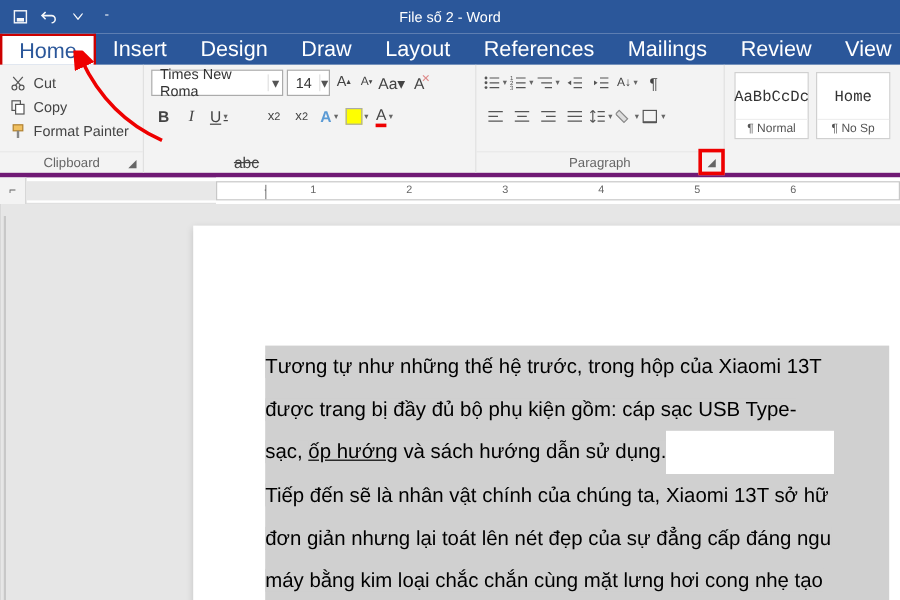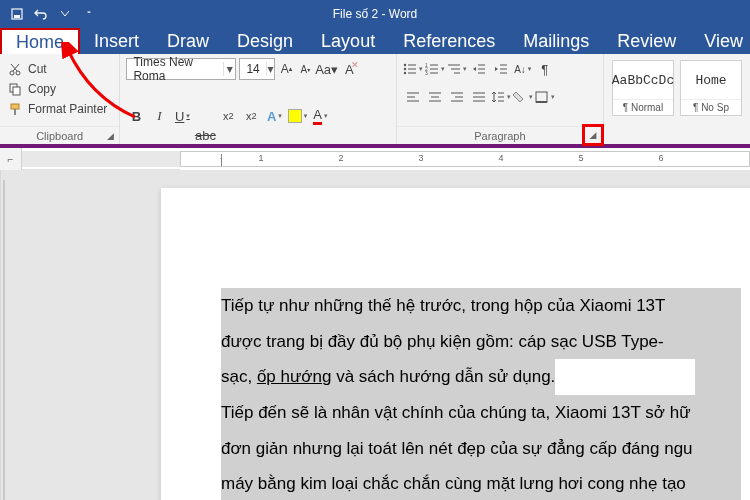--- a/index.html
+++ b/index.html
@@ -19,21 +19,21 @@
 .group { border-right: 1px solid #e0e0e0; display: flex; flex-direction: column; position: relative; }
 .group-body { flex: 1; padding: 4px 6px; display: flex; }
 .group-label { height: 18px; line-height: 18px; text-align: center; font-size: 11px; color: #666; border-top: 1px solid #e8e8e8; padding: 0 4px; position: relative; }
 .group-launcher { position: absolute; right: 2px; bottom: 1px; width: 14px; height: 14px; display: flex; align-items: center; justify-content: center; color: #666; font-size: 9px; cursor: pointer; }
 .group-launcher.highlighted { border: 3px solid #e00; right: -1px; bottom: -2px; width: 22px; height: 22px; background: #f3f3f3; }
 
 .clipboard-body { flex-direction: column; gap: 2px; padding: 6px 8px; }
 .clip-item { display: flex; align-items: center; gap: 6px; font-size: 12px; color: #444; cursor: pointer; padding: 2px 0; }
 
 .font-body { flex-direction: column; gap: 6px; }
-.font-row { display: flex; align-items: center; gap: 3px; }
+.font-row { display: flex; gap: 3px; }
 .combo { display: flex; align-items: center; background: #fff; border: 1px solid #ababab; height: 22px; font-size: 12px; }
 .combo-text { padding: 0 6px; color: #333; }
 .combo-arrow { width: 14px; text-align: center; color: #555; border-left: 1px solid #e0e0e0; }
 .font-name { width: 110px; }
 .font-size { width: 36px; }
 .sizer { width: 16px; height: 20px; display: flex; align-items: center; justify-content: center; color: #444; cursor: pointer; font-size: 12px; }
 .btn { width: 20px; height: 22px; display: flex; align-items: center; justify-content: center; color: #444; cursor: pointer; font-size: 13px; }
 .btn.dd::after { content: "▾"; font-size: 7px; margin-left: 2px; color: #666; }
 .bold { font-weight: bold; }
 .italic { font-style: italic; font-family: Georgia, serif; }
@@ -94,22 +94,22 @@
         </svg>
       </span>
     <span class="qat-icon" style="font-size:10px;">⁼</span>
   </div>
   <div class="doc-title">File số 2  -  Word</div>
 </div>
 
 <div class="tabs">
   <div class="tab active">Home</div>
   <div class="tab">Insert</div>
+  <div class="tab">Design</div>
   <div class="tab">Draw</div>
-  <div class="tab">Design</div>
   <div class="tab">Layout</div>
   <div class="tab">References</div>
   <div class="tab">Mailings</div>
   <div class="tab">Review</div>
   <div class="tab">View</div>
   <div class="tab">Help</div>
   <div class="tellme">
     <svg width="14" height="14">
         <circle cx="7" cy="6" r="4" fill="none" stroke="#fff" stroke-width="1.2"></circle>
         <line x1="5" y1="11" x2="9" y2="11" stroke="#fff"></line>
@@ -341,21 +341,21 @@
   </div>
 </div>
 
 <div class="page-area">
   <div class="v-ruler">
       <div class="v-ruler-inner"></div>
     </div>
   <div class="page-scroll">
     <div class="page">
       <div class="selected-text">
-        <span>Tiếp tự như những thế hệ trước, trong hộp của Xiaomi 13T </span><br>
+        <span>Tương tự như những thế hệ trước, trong hộp của Xiaomi 13T </span><br>
         <span>được trang bị đầy đủ bộ phụ kiện gồm: cáp sạc USB Type-</span><br>
         <span>sạc, </span><span class="underlined">ốp hướng</span><span> và sách hướng dẫn sử dụng.</span><span class="gap">&nbsp;</span><br>
         <span>Tiếp đến sẽ là nhân vật chính của chúng ta, Xiaomi 13T sở hữ</span><br>
         <span>đơn giản nhưng lại toát lên nét đẹp của sự đẳng cấp đáng ngu</span><br>
         <span>máy bằng kim loại chắc chắn cùng mặt lưng hơi cong nhẹ tạo</span>
       </div>
     </div>
   </div>
 </div>
 

